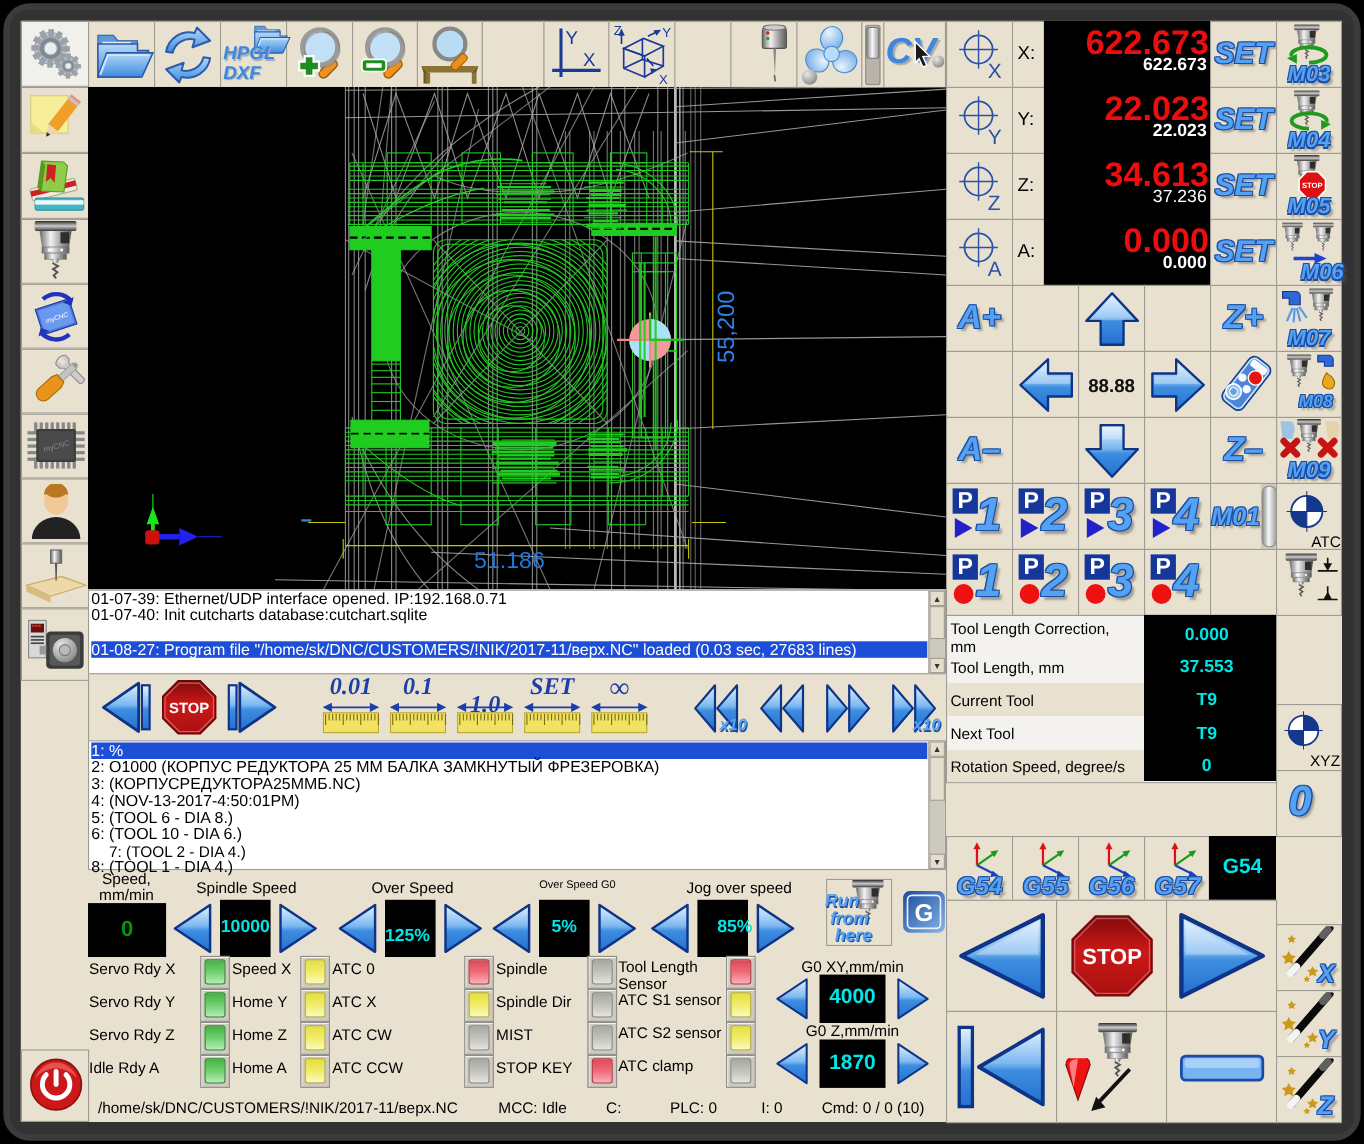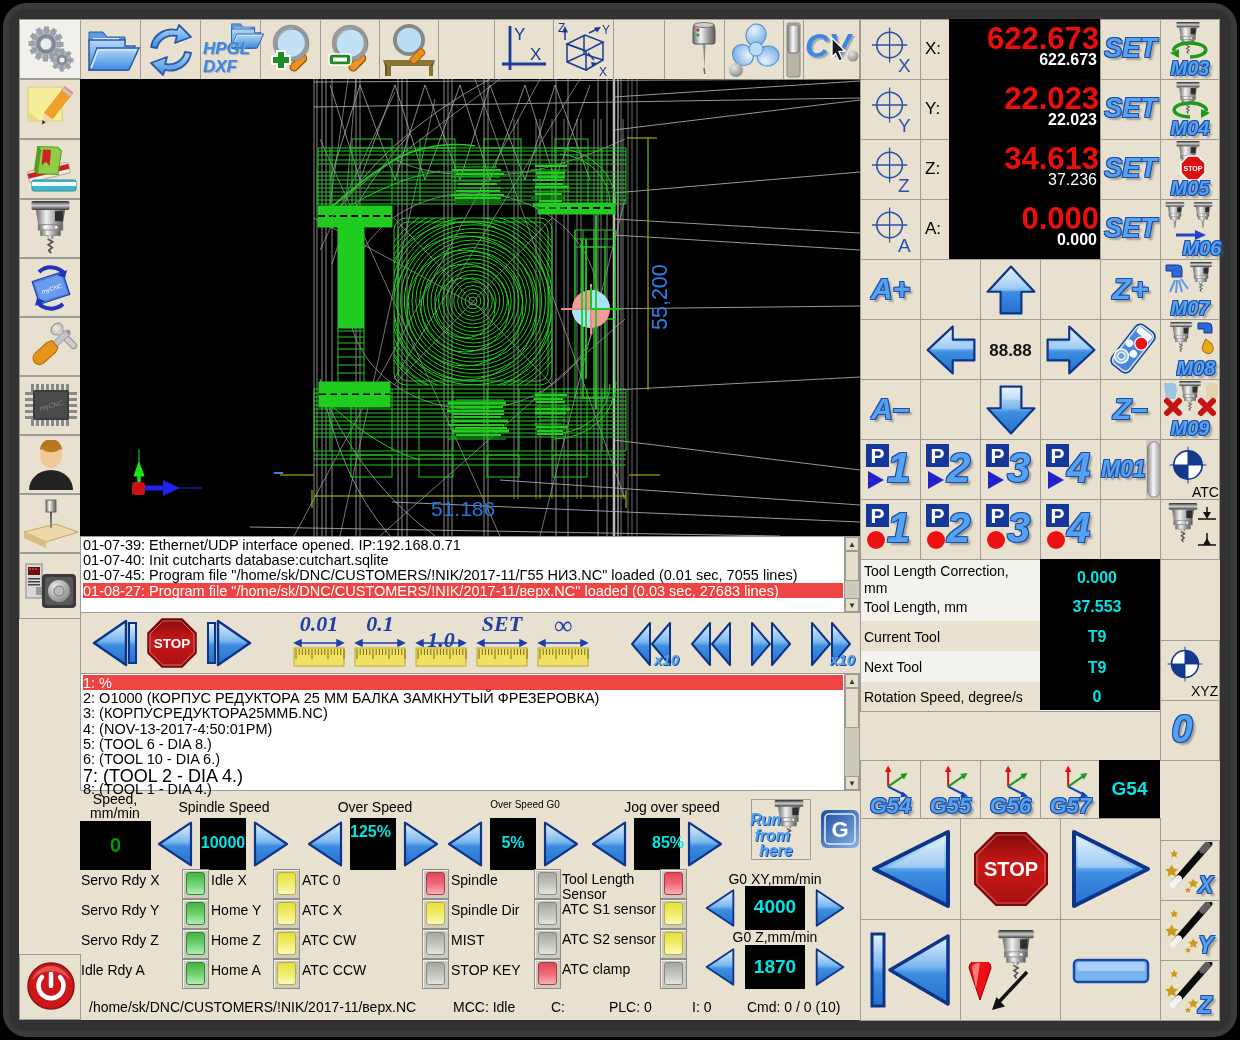--- a/index.html
+++ b/index.html
@@ -9,21 +9,21 @@
 .btxt{font-style:italic;font-weight:bold;color:#55a2f2;
  text-shadow:-1px -1px 0 #1c4ea6,1px -1px 0 #1c4ea6,-1px 1px 0 #1c4ea6,1px 1px 0 #1c4ea6,3px 3px 2px rgba(90,90,90,.5);}
 .cy{color:#00e5e5;font-weight:bold;}
 .led{position:absolute;width:27px;height:30px;background:#cdcac0;border:1px solid #8f8d86;box-shadow:inset 1px 1px 0 #f4f2ec;}
 .led i{position:absolute;left:3px;top:2px;right:3px;bottom:3px;display:block;border-radius:3px;}
 .led-g i{background:linear-gradient(#45b245,#6ed06e 50%,#b5ecb5);border:1px solid #2c8a2c;}
 .led-y i{background:linear-gradient(#e6e040,#f0ec6a 50%,#fbf9c0);border:1px solid #b8b232;}
 .led-r i{background:linear-gradient(#e04858,#ee6a78 50%,#f8b0b8);border:1px solid #b03844;}
 .led-n i{background:linear-gradient(#a8a8a2,#c2c2bc 50%,#e4e4e0);border:1px solid #8a8a84;}
 .t13{font-size:14px;color:#000;}
-.hl{background:#ef4444;color:#fff;}
+.hl{background:#1d4ed8;color:#fff;}
 .ital{font-style:italic;font-weight:bold;}
 svg{display:block;}
 </style></head><body>
 <div class="abs" style="left:3px;top:3px;width:1234px;height:1034px;background:#3b3b3b;border-radius:24px;"></div>
 <div class="abs" style="left:9px;top:9px;width:1222px;height:1022px;background:#323232;border-radius:16px;"></div>
 <div class="abs" style="left:19px;top:19px;width:1201px;height:1001px;background:#e9e1cf;"></div>
 
 <svg width="0" height="0" style="position:absolute">
 <defs>
 <linearGradient id="ga" x1="0" y1="0" x2="0" y2="1">
@@ -697,21 +697,20 @@
 <path d="M511,230 L511,211 A19,19 0 0 1 530,230 Z" fill="#a8e2f8"></path>
 <path d="M511,230 L511,249 A19,19 0 0 1 492,230 Z" fill="#a8e2f8"></path>
 <path d="M481,230 h60 M511,205 v50" stroke="#f08888" stroke-width="2"></path>
 <path d="M511,230 h30 M511,230 v-22" stroke="#19c519" stroke-width="2"></path>
     </g>
     <path d="M502,160 V300 M506,160 V300 M516,136 V330" stroke="#21cc21" stroke-width="2" opacity="0.9"></path>
   </svg>
 <div class="cell" style="left:80px;top:536px;width:780px;height:77px;background:#fff;">
 <div class="abs t13" style="left:2px;top:0px;width:760px;height:15px;white-space:nowrap;font-size:14.5px;">01-07-39: Ethernet/UDP interface opened. IP:192.168.0.71</div>
 <div class="abs t13" style="left:2px;top:15px;width:760px;height:15px;white-space:nowrap;font-size:14.5px;">01-07-40: Init cutcharts database:cutchart.sqlite</div>
-<div class="abs t13" style="left:2px;top:30px;width:760px;height:15px;white-space:nowrap;font-size:14.5px;">01-07-45: Program file "/home/sk/DNC/CUSTOMERS/!NIK/2017-11/Г55 НИЗ.NC" loaded (0.01 sec, 7055 lines)</div>
 <div class="abs t13 hl" style="left:2px;top:46px;width:760px;height:15px;white-space:nowrap;font-size:14.5px;">01-08-27: Program file "/home/sk/DNC/CUSTOMERS/!NIK/2017-11/верх.NC" loaded (0.03 sec, 27683 lines)</div>
 </div>
 <div class="abs" style="left:844px;top:537px;width:15px;height:75px;background:#cdc9bd;border-left:1px solid #9d9b94;">
     <div style="position:absolute;top:0;left:0;width:14px;height:14px;background:#e6decd;border:1px solid #9d9b94;font-size:8px;text-align:center;line-height:13px;color:#333;">▲</div>
     <div style="position:absolute;bottom:0;left:0;width:14px;height:14px;background:#e6decd;border:1px solid #9d9b94;font-size:8px;text-align:center;line-height:13px;color:#333;">▼</div>
     <div style="position:absolute;top:14px;left:0;width:14px;height:30px;background:#e6decd;border:1px solid #9d9b94;"></div>
   </div>
 <div class="cell" style="left:80px;top:612px;width:781px;height:62px;">
 </div>
 <svg class="abs" style="left:88px;top:617px" width="52" height="52" viewBox="0 0 52 52">
@@ -882,21 +881,21 @@
     </svg>
     <div class="abs ital" style="left:24px;top:34px;font-size:15px;color:#55a2f2;text-shadow:1px 1px 0 #1c4ea6;">x10</div>
   </div>
 <div class="cell" style="left:80px;top:673px;width:780px;height:118px;background:#fff;">
 <div class="abs t13 hl" style="left:2px;top:1px;width:760px;height:15px;white-space:nowrap;font-size:14.5px;">1: %</div>
 <div class="abs t13" style="left:2px;top:16px;width:760px;height:15px;white-space:nowrap;font-size:14.5px;">2: O1000 (КОРПУС РЕДУКТОРА 25 ММ БАЛКА ЗАМКНУТЫЙ ФРЕЗЕРОВКА)</div>
 <div class="abs t13" style="left:2px;top:31px;width:760px;height:15px;white-space:nowrap;font-size:14.5px;">3: (КОРПУСРЕДУКТОРА25ММБ.NC)</div>
 <div class="abs t13" style="left:2px;top:47px;width:760px;height:15px;white-space:nowrap;font-size:14.5px;">4: (NOV-13-2017-4:50:01PM)</div>
 <div class="abs t13" style="left:2px;top:62px;width:760px;height:15px;white-space:nowrap;font-size:14.5px;">5: (TOOL 6 - DIA 8.)</div>
 <div class="abs t13" style="left:2px;top:77px;width:760px;height:15px;white-space:nowrap;font-size:14.5px;">6: (TOOL 10 - DIA 6.)</div>
-<div class="abs t13" style="left:2px;top:92px;width:760px;height:15px;white-space:nowrap;font-size:18px;">7: (TOOL 2 - DIA 4.)</div>
+<div class="abs t13" style="left:18px;top:92px;width:760px;height:15px;white-space:nowrap;font-size:14px;">7: (TOOL 2 - DIA 4.)</div>
 <div class="abs t13" style="left:2px;top:107px;width:760px;height:15px;white-space:nowrap;font-size:14.5px;">8: (TOOL 1 - DIA 4.)</div>
 </div>
 <div class="abs" style="left:844px;top:674px;width:15px;height:116px;background:#cdc9bd;border-left:1px solid #9d9b94;">
     <div style="position:absolute;top:0;left:0;width:14px;height:14px;background:#e6decd;border:1px solid #9d9b94;font-size:8px;text-align:center;line-height:13px;color:#333;">▲</div>
     <div style="position:absolute;bottom:0;left:0;width:14px;height:14px;background:#e6decd;border:1px solid #9d9b94;font-size:8px;text-align:center;line-height:13px;color:#333;">▼</div>
     <div style="position:absolute;top:14px;left:0;width:14px;height:40px;background:#e6decd;border:1px solid #9d9b94;"></div>
   </div>
 <div>
 <div class="abs " style="left:80px;top:792px;width:70px;text-align:center;font-size:14px;line-height:14px;">Speed,<br>mm/min</div>
 <div class="abs " style="left:154px;top:799px;width:140px;text-align:center;font-size:14px;">Spindle Speed</div>
@@ -910,21 +909,21 @@
     </svg>
     <div class="blk" style="left:200px;top:818px;width:46px;height:52px;"></div>
     <div class="abs cy" style="left:200px;top:834px;width:46px;text-align:center;font-size:16px;">10000</div>
     <svg class="abs" style="left:251px;top:820px;transform:scale(-1,1);" width="40" height="48">
       <use href="#triL"></use>
     </svg>
 <svg class="abs" style="left:305px;top:820px;" width="40" height="48">
       <use href="#triL"></use>
     </svg>
     <div class="blk" style="left:350px;top:818px;width:46px;height:52px;"></div>
-    <div class="abs cy" style="left:350px;top:823px;width:22px;text-align:center;font-size:16px;">125%</div>
+    <div class="abs cy" style="left:350px;top:842px;width:22px;text-align:center;font-size:16px;">125%</div>
     <svg class="abs" style="left:401px;top:820px;transform:scale(-1,1);" width="40" height="48">
       <use href="#triL"></use>
     </svg>
 <svg class="abs" style="left:445px;top:820px;" width="40" height="48">
       <use href="#triL"></use>
     </svg>
     <div class="blk" style="left:490px;top:818px;width:46px;height:52px;"></div>
     <div class="abs cy" style="left:490px;top:834px;width:46px;text-align:center;font-size:16px;">5%</div>
     <svg class="abs" style="left:541px;top:820px;transform:scale(-1,1);" width="40" height="48">
       <use href="#triL"></use>
@@ -951,21 +950,21 @@
         </linearGradient>
       </defs>
 <rect x="1" y="1" width="38" height="38" rx="6" fill="url(#gg)"></rect>
 <rect x="5" y="5" width="30" height="30" rx="4" fill="none" stroke="#e8f0fa" stroke-width="1.5"></rect>
 <text x="20" y="28" font-size="22" fill="#fff" text-anchor="middle" font-weight="bold" font-family="Liberation Sans">G</text>
     </svg>
 <div class="abs t13" style="left:81px;top:872px;">Servo Rdy X</div>
 <div class="led led-g" style="left:182px;top:869px;">
       <i></i>
     </div>
-<div class="abs t13" style="left:211px;top:872px;">Idle X</div>
+<div class="abs t13" style="left:211px;top:872px;">Speed X</div>
 <div class="led led-y" style="left:273px;top:869px;">
       <i></i>
     </div>
 <div class="abs t13" style="left:302px;top:872px;">ATC 0</div>
 <div class="led led-r" style="left:422px;top:869px;">
       <i></i>
     </div>
 <div class="abs t13" style="left:451px;top:872px;">Spindle</div>
 <div class="led led-n" style="left:534px;top:869px;">
       <i></i>
@@ -1156,21 +1155,21 @@
     </svg>
     <div class="abs btxt" style="left:1160px;top:297px;width:60px;text-align:center;font-size:20px;">M07</div>
 <div class="cell" style="left:1160px;top:319px;width:60px;height:61px;"></div>
     <svg class="abs" style="left:1168px;top:322px;" width="26" height="32">
       <use href="#chuck"></use>
     </svg>
     <svg class="abs" style="left:1196px;top:321px" width="22" height="42" viewBox="0 0 22 42">
 <path d="M2,2 H12 a4,4 0 0 1 4,4 V12 H8 V8 H2 Z" fill="#2b68d8" stroke="#16368c" stroke-width="1"></path>
 <path d="M10,18 c-5,8 -5,12 0,14 c6,2.5 10,-4 5,-10 c-2.5,-2.5 -4,-2.5 -5,-4 Z" fill="#e8a818" stroke="#9a6a08"></path>
     </svg>
-    <div class="abs btxt" style="left:1160px;top:357px;width:72px;text-align:center;font-size:20px;">M08</div>
+    <div class="abs btxt" style="left:1160px;top:357px;width:72px;text-align:center;font-size:16px;">M08</div>
 <div class="cell" style="left:1160px;top:379px;width:60px;height:61px;"></div>
     <svg class="abs" style="left:1177px;top:381px;" width="26" height="32">
       <use href="#chuck"></use>
     </svg>
     <svg class="abs" style="left:1162px;top:381px" width="56" height="40" viewBox="0 0 56 40">
 <path d="M2,2 h9 q4,0 4,8 l-2,8 h-9 Z" fill="#9ec4e4"></path>
       <path d="M43,2 h9 q4,0 4,8 l-2,8 h-9 Z" fill="#e4d4ae"></path>
 <g stroke="#c61414" stroke-width="6" stroke-linecap="round">
         <path d="M5,20 L17,32 M17,20 L5,32"></path>
         <path d="M39,20 L51,32 M51,20 L39,32"></path>

